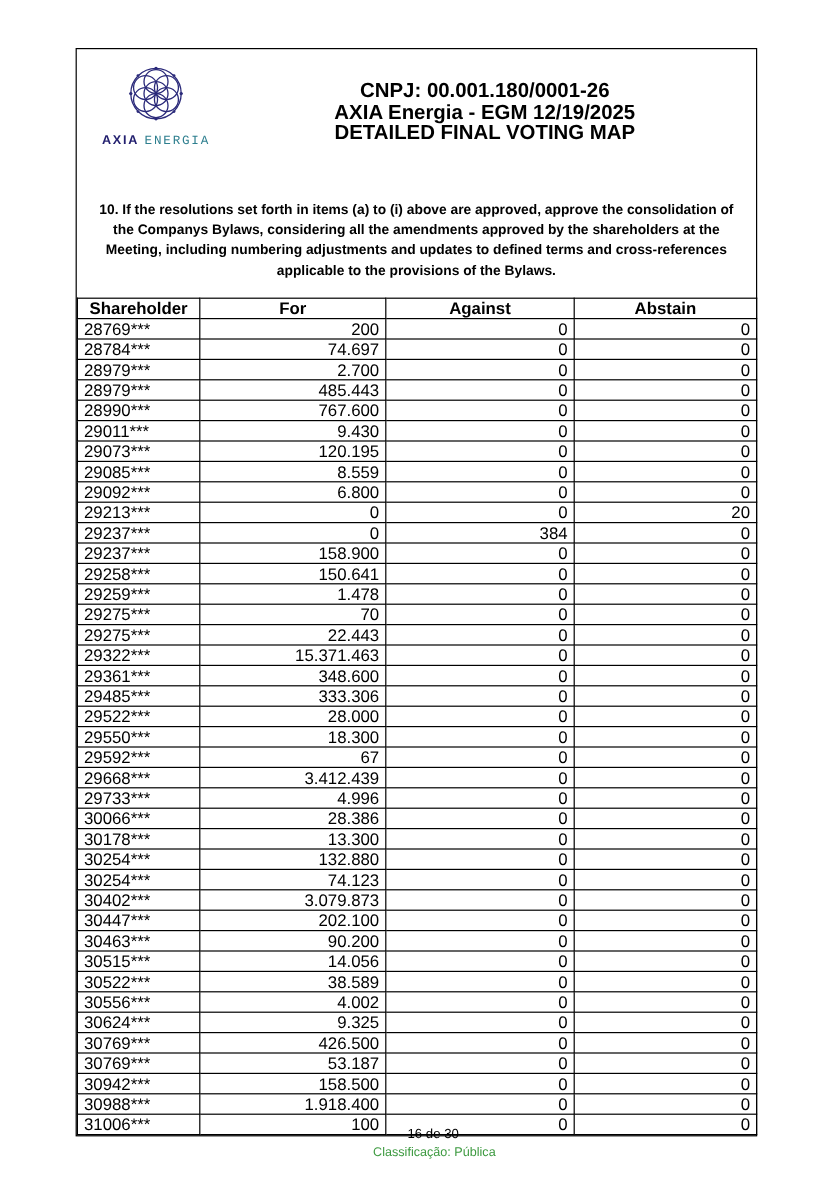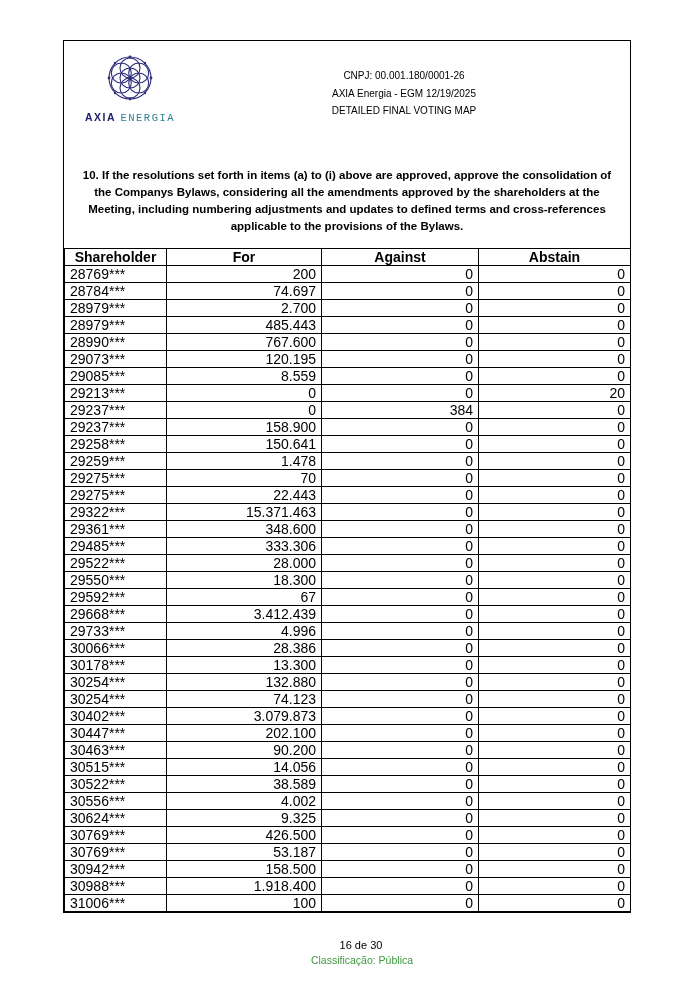--- a/index.html
+++ b/index.html
@@ -21,22 +21,22 @@
   .frame-header { height:207px; }
   .top-row { display:flex; align-items:flex-start; padding-top:10px; }
   .logo-block { width:114px; padding-left:18px; text-align:center; flex:none; }
   .logo-block svg { display:block; margin:0 auto; }
   .logo-text { font-size:10.5px; letter-spacing:1.5px; margin-top:2px; white-space:nowrap; }
   .logo-axia { font-weight:bold; color:#23206f;margin-top:40px; }
   .logo-energia { color:#2e7f8f;font-family:Liberation Mono, monospace; }
   .header-text {
     flex:1;
     text-align:center;
-    font-weight:normal;
-    font-size:10px;
+    font-weight:bold;
+    font-size:17px;
     line-height:17.5px;
     padding-top:16px;
   }
   .resolution {
     margin-top:43px;
     padding:0 10px;
     font-weight:bold;
     font-size:11.5px;
     line-height:17px;
     text-align:center;
@@ -158,28 +158,40 @@
           <td class="col-num">0</td>
           <td class="col-num">0</td>
         </tr>
         <tr>
           <td class="col-shareholder">28990***</td>
           <td class="col-num">767.600</td>
           <td class="col-num">0</td>
           <td class="col-num">0</td>
         </tr>
         <tr>
+          <td class="col-shareholder">29011***</td>
+          <td class="col-num">9.430</td>
+          <td class="col-num">0</td>
+          <td class="col-num">0</td>
+        </tr>
+        <tr>
           <td class="col-shareholder">29073***</td>
           <td class="col-num">120.195</td>
           <td class="col-num">0</td>
           <td class="col-num">0</td>
         </tr>
         <tr>
           <td class="col-shareholder">29085***</td>
           <td class="col-num">8.559</td>
+          <td class="col-num">0</td>
+          <td class="col-num">0</td>
+        </tr>
+        <tr>
+          <td class="col-shareholder">29092***</td>
+          <td class="col-num">6.800</td>
           <td class="col-num">0</td>
           <td class="col-num">0</td>
         </tr>
         <tr>
           <td class="col-shareholder">29213***</td>
           <td class="col-num">0</td>
           <td class="col-num">0</td>
           <td class="col-num">20</td>
         </tr>
         <tr>

